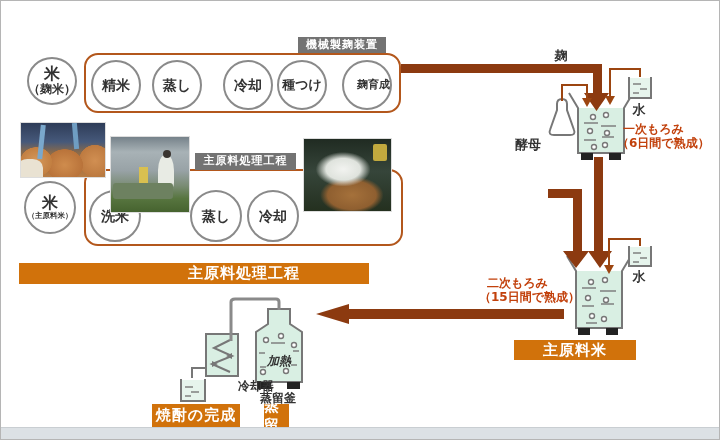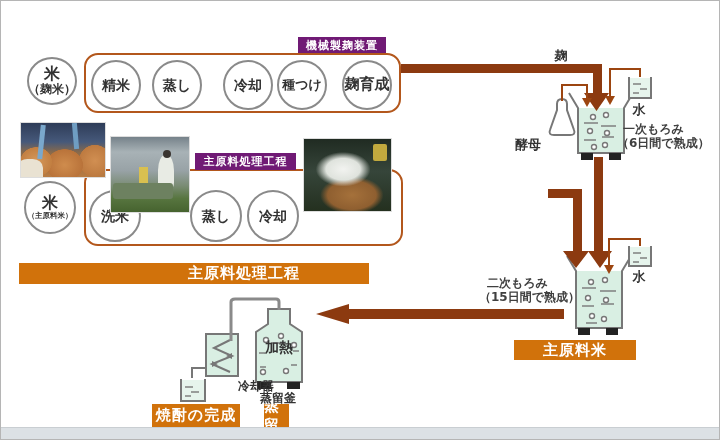--- a/index.html
+++ b/index.html
@@ -9,41 +9,41 @@
     font-family:"DejaVu Sans",sans-serif;
   }
   .abs{position:absolute;}
   
   .hbar{
     background:#d1720b;color:#fff;font-weight:bold;font-size:15px;
     display:flex;align-items:center;justify-content:center;letter-spacing:1px;
   }
   
   .badge{
-    background:#701a75;color:#fff;font-weight:bold;font-size:11px;
-    display:flex;align-items:center;justify-content:center;letter-spacing:1px;
+    background:#737373;color:#fff;font-weight:bold;font-size:11px;
+    display:flex;justify-content:center;letter-spacing:1px;
   }
   .badge-lg{
     background:#d1720b;color:#fff;font-weight:bold;font-size:15px;
     display:flex;align-items:center;justify-content:center;letter-spacing:1px;
   }
   
   .grprect{border:2px solid #b3571c;border-radius:14px;background:transparent;}
   
   .circ{
     border:2px solid #8a8a8a;border-radius:50%;background:#fff;
     display:flex;flex-direction:column;align-items:center;justify-content:center;
     font-weight:bold;color:#333;font-size:14px;line-height:1.05;box-sizing:border-box;
     text-align:center;
   }
   .circ .main{font-size:16px;}
   .circ .sub{font-size:12px;font-weight:bold;white-space:nowrap;}
   .lbl{font-weight:bold;color:#333;font-size:13px;text-align:center;white-space:nowrap;}
   .lbl-sm{font-weight:bold;color:#333;font-size:12px;text-align:center;white-space:nowrap;}
-  .red{color:#404040;font-weight:bold;font-size:12px;white-space:nowrap;line-height:1.15;}
+  .red{color:#c2410c;font-weight:bold;font-size:12px;white-space:nowrap;line-height:1.15;}
   .photo{box-shadow:0 0 0 1px #ddd;overflow:hidden;}
   #svglayer{position:absolute;left:0;top:0;width:720px;height:440px;pointer-events:none;}
   #bottomstrip{background:#dce1e5;border-top:1px solid #c9ced2;}
 </style>
 </head>
 <body>
 
 <div id="stage">
 
   <svg id="svglayer" viewBox="0 0 720 440">
@@ -190,21 +190,21 @@
     </div>
   <div class="abs circ" style="left:151px;top:59px;width:50px;height:50px;">
       <span>蒸し</span>
     </div>
   <div class="abs circ" style="left:222px;top:59px;width:50px;height:50px;">
       <span>冷却</span>
     </div>
   <div class="abs circ" style="left:276px;top:59px;width:50px;height:50px;font-size:13px;">
       <span>種つけ</span>
     </div>
-  <div class="abs circ" style="left:341px;top:59px;width:50px;height:50px;font-size:15px;">
+  <div class="abs circ" style="left:341px;top:59px;width:50px;height:50px;font-size:11px;align-items:flex-end;">
       <span>麹育成</span>
     </div>
 
   <div class="abs circ" style="left:23px;top:180px;width:52px;height:53px;">
     <span class="main">米</span>
     <span class="sub" style="font-size:7.5px;">（主原料米）</span>
   </div>
   <div class="abs circ" style="left:88px;top:189px;width:52px;height:52px;">
       <span>洗米</span>
     </div>
@@ -258,18 +258,18 @@
   <div class="abs lbl" style="left:548px;top:46px;width:24px;">麹</div>
   <div class="abs lbl" style="left:506px;top:135px;width:42px;">酵母</div>
   <div class="abs lbl" style="left:626px;top:100px;width:24px;">水</div>
   <div class="abs lbl" style="left:626px;top:267px;width:24px;">水</div>
 
   <div class="abs red" style="left:622px;top:122px;">一次もろみ</div>
   <div class="abs red" style="left:616px;top:136px;">（6日間で熟成）</div>
   <div class="abs red" style="left:486px;top:276px;">二次もろみ</div>
   <div class="abs red" style="left:478px;top:290px;">（15日間で熟成）</div>
 
-  <div class="abs lbl-sm" style="left:262px;top:338px;width:32px;font-size:14px;">加熱</div>
+  <div class="abs lbl-sm" style="left:262px;top:352px;width:32px;font-size:12px;font-style:italic;">加熱</div>
   <div class="abs lbl-sm" style="left:203px;top:377px;width:40px;padding-left:32px;">冷却器</div>
   <div class="abs lbl-sm" style="left:254px;top:389px;width:46px;">蒸留釜</div>
 
   <div class="abs" id="bottomstrip" style="left:0;bottom:0;width:718px;height:11px;"></div>
 </div>
 
 </body></html>

